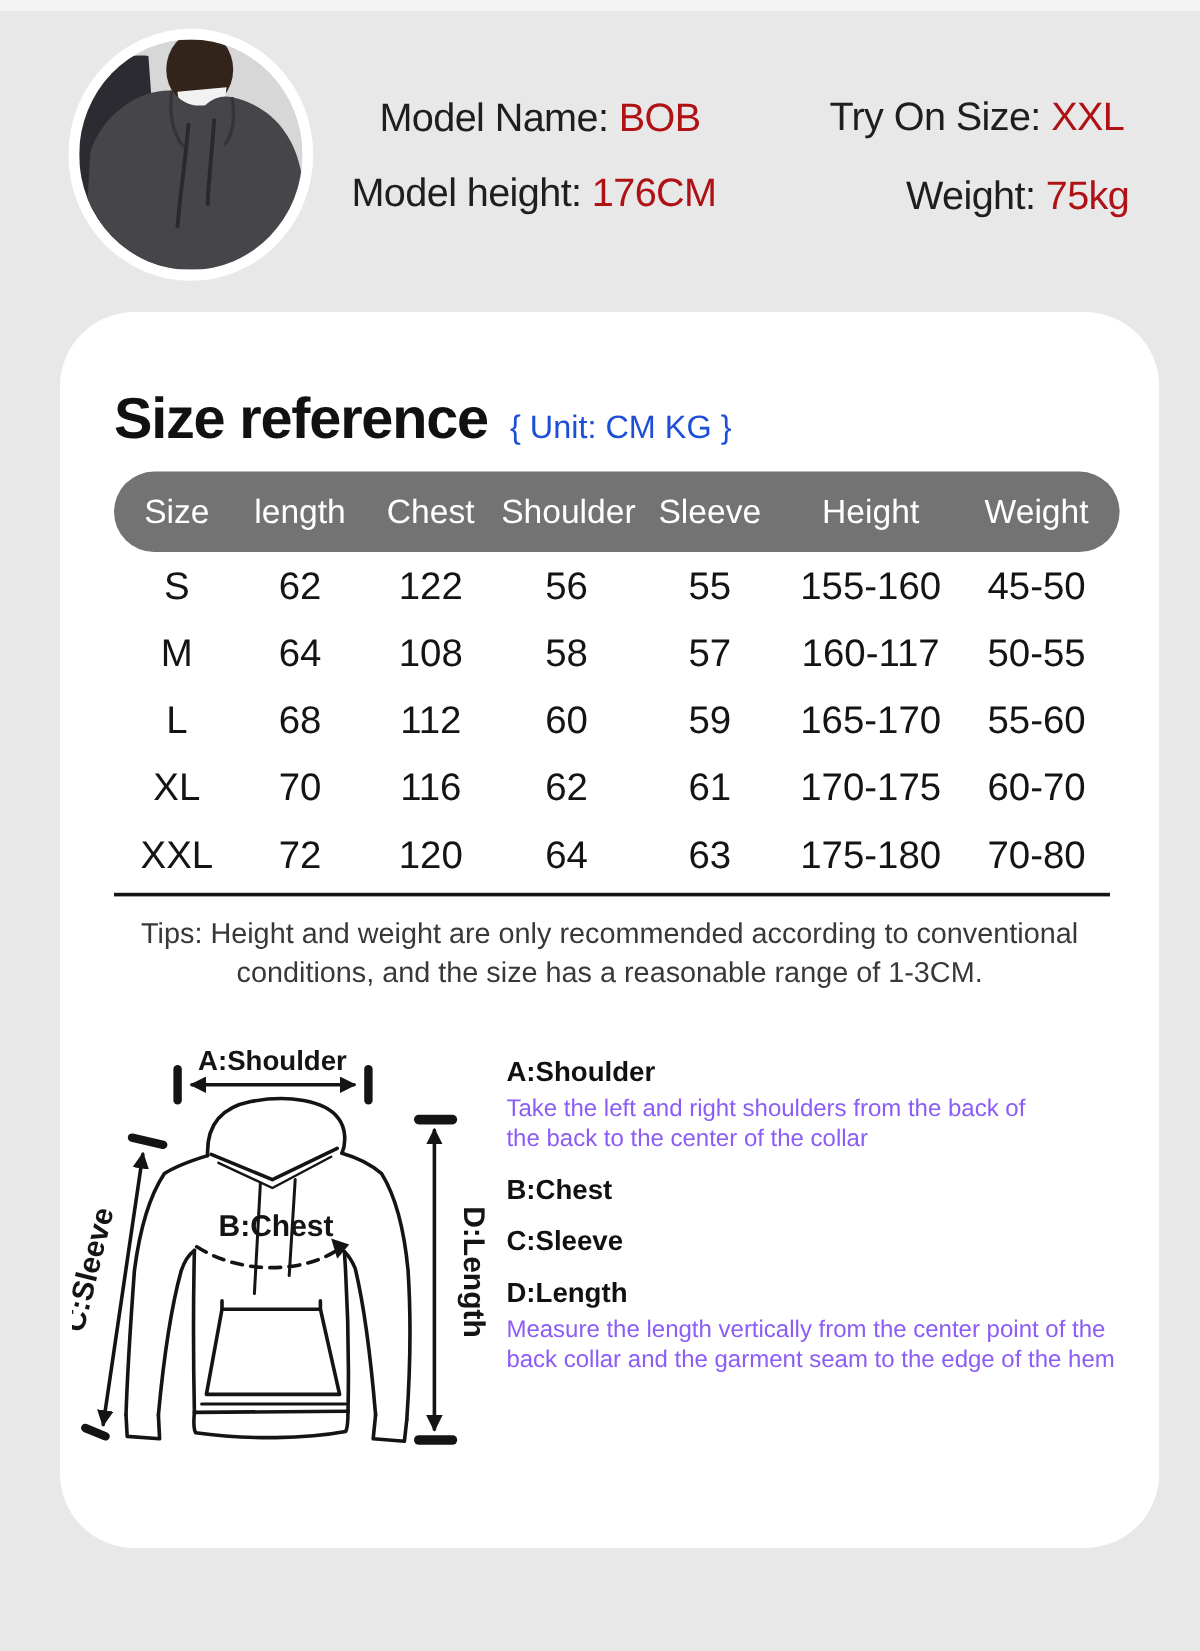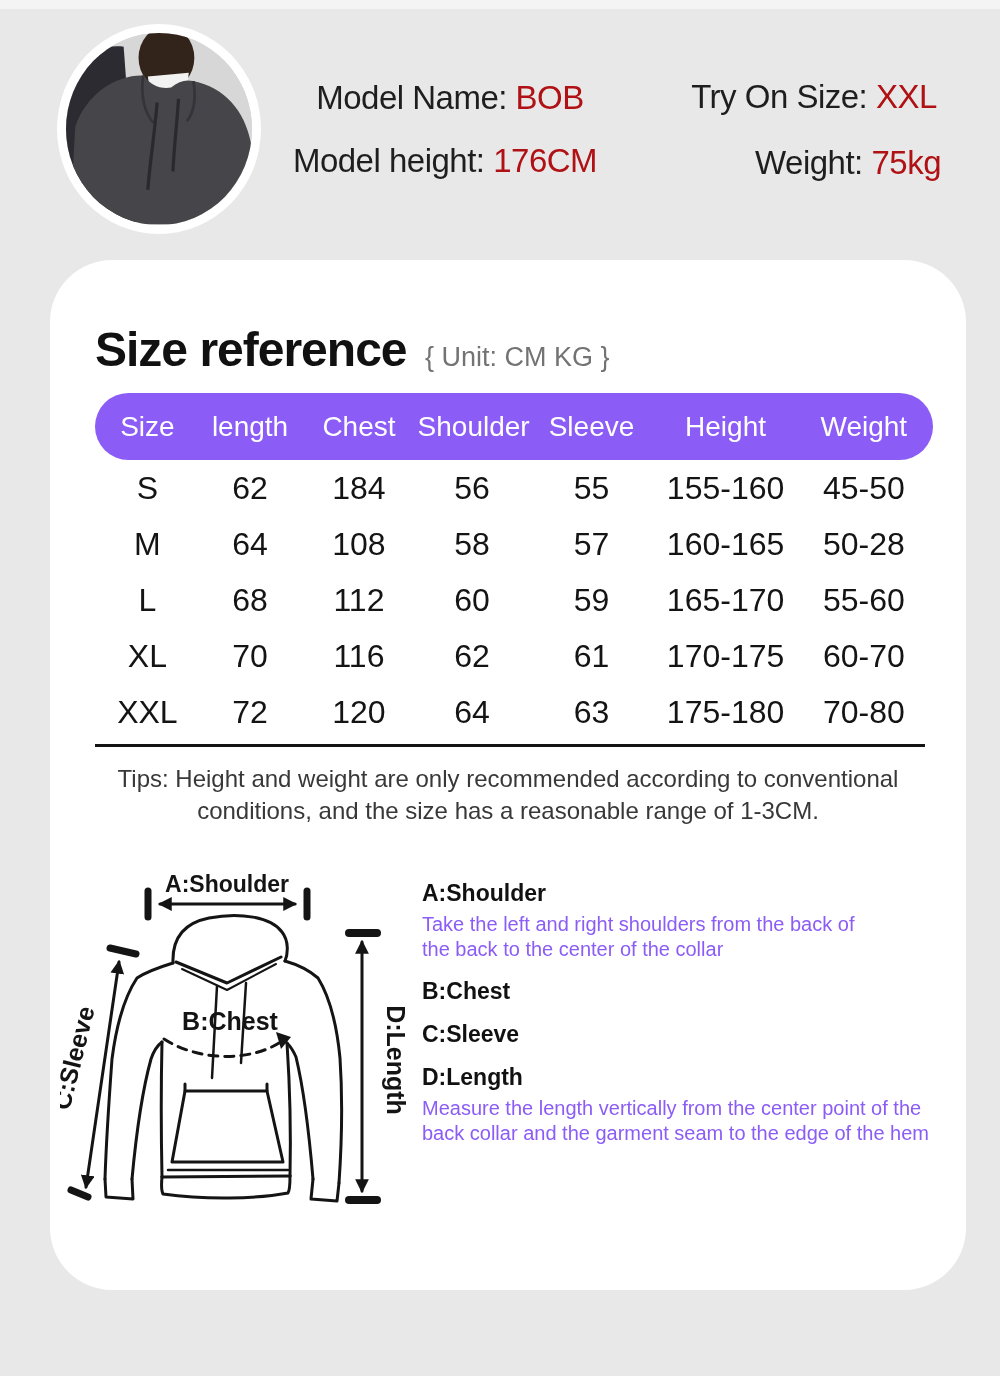--- a/index.html
+++ b/index.html
@@ -28,27 +28,27 @@
   #hf2{left:445px;top:161px;}
   #hf3{left:848px;top:163px;}
 
   
   .card{
     position:absolute;left:50px;top:260px;width:916px;height:1030px;
     background:#ffffff;border-radius:62px;
   }
   .card-title-row{position:absolute;left:45px;top:62px;white-space:nowrap;}
   .card-title{font-size:48px;font-weight:700;letter-spacing:-1px;color:#111;text-align:center;}
-  .unit-note{font-size:27px;color:#737373;margin-left:14px;text-align:right;}
+  .unit-note{font-size:27px;color:#1d4ed8;margin-left:14px;text-align:right;}
 
   
   .grid7{display:grid;grid-template-columns:12.5% 12% 14% 13% 15.5% 16.5% 16.5%;}
   .thead{
     position:absolute;left:45px;top:133px;width:838px;height:67px;
-    background:#8b5cf6;border-radius:34px;align-items:center;
+    background:#737373;border-radius:34px;align-items:center;
   }
   .th{color:#ffffff;font-size:28px;font-weight:500;text-align:center;}
   .tbody{position:absolute;left:45px;top:200px;width:838px;}
   .tr{height:56px;align-items:center;}
   .td{font-size:32px;color:#141414;text-align:center;}
   .divider{position:absolute;left:45px;top:484px;width:830px;height:3px;background:#141414;}
   .tips{
     position:absolute;left:0;top:503px;width:100%;text-align:center;
     font-size:24px;line-height:32px;color:#383838;white-space:pre-line;
   }
@@ -113,34 +113,34 @@
     <div class="th">Shoulder</div>
     <div class="th">Sleeve</div>
     <div class="th">Height</div>
     <div class="th">Weight</div>
   </div>
 
   <div class="tbody">
     <div class="tr grid7">
       <div class="td">S</div>
       <div class="td">62</div>
-      <div class="td">184</div>
+      <div class="td">122</div>
       <div class="td">56</div>
       <div class="td">55</div>
       <div class="td">155-160</div>
       <div class="td">45-50</div>
     </div>
     <div class="tr grid7">
       <div class="td">M</div>
       <div class="td">64</div>
       <div class="td">108</div>
       <div class="td">58</div>
       <div class="td">57</div>
-      <div class="td">160-165</div>
-      <div class="td">50-28</div>
+      <div class="td">160-117</div>
+      <div class="td">50-55</div>
     </div>
     <div class="tr grid7">
       <div class="td">L</div>
       <div class="td">68</div>
       <div class="td">112</div>
       <div class="td">60</div>
       <div class="td">59</div>
       <div class="td">165-170</div>
       <div class="td">55-60</div>
     </div>

